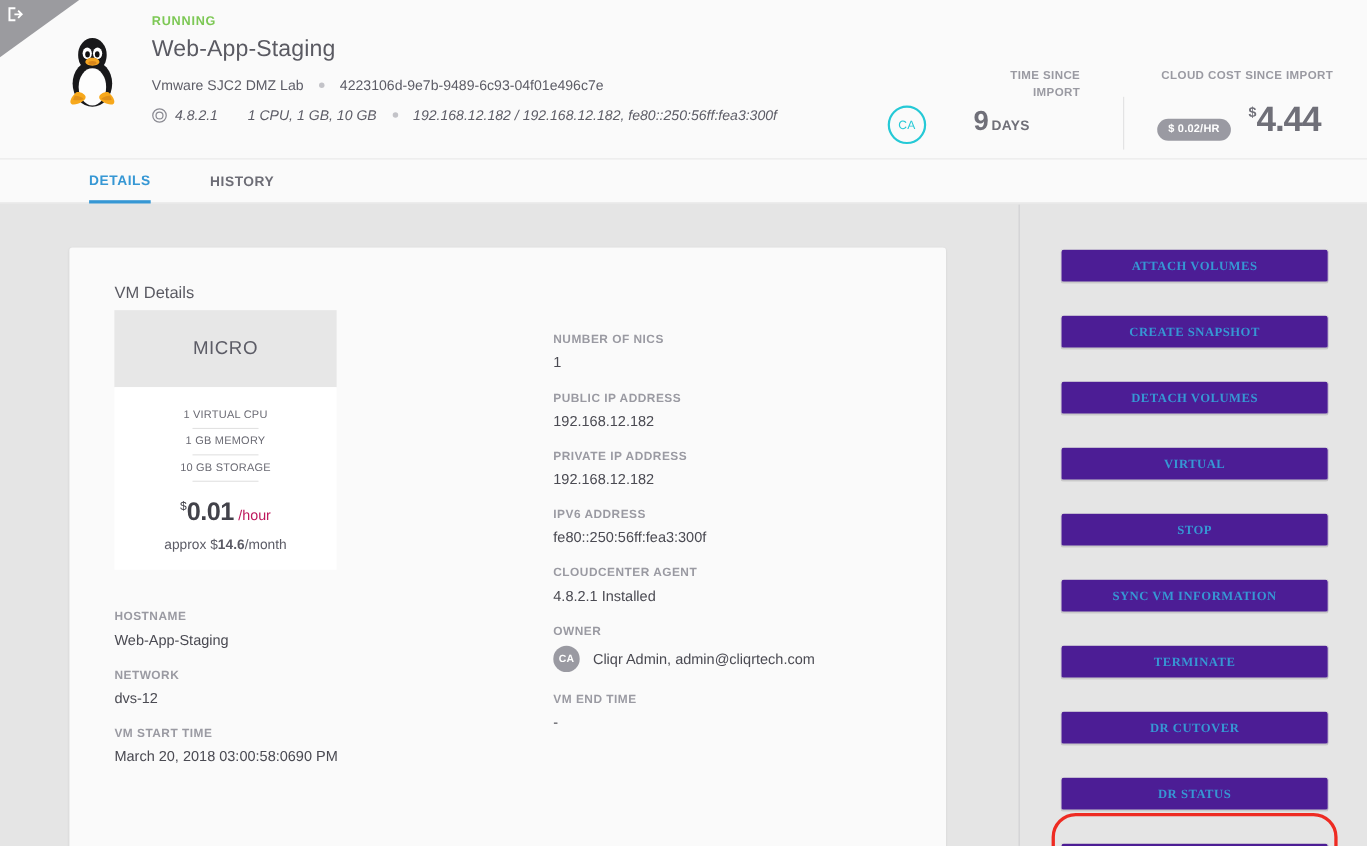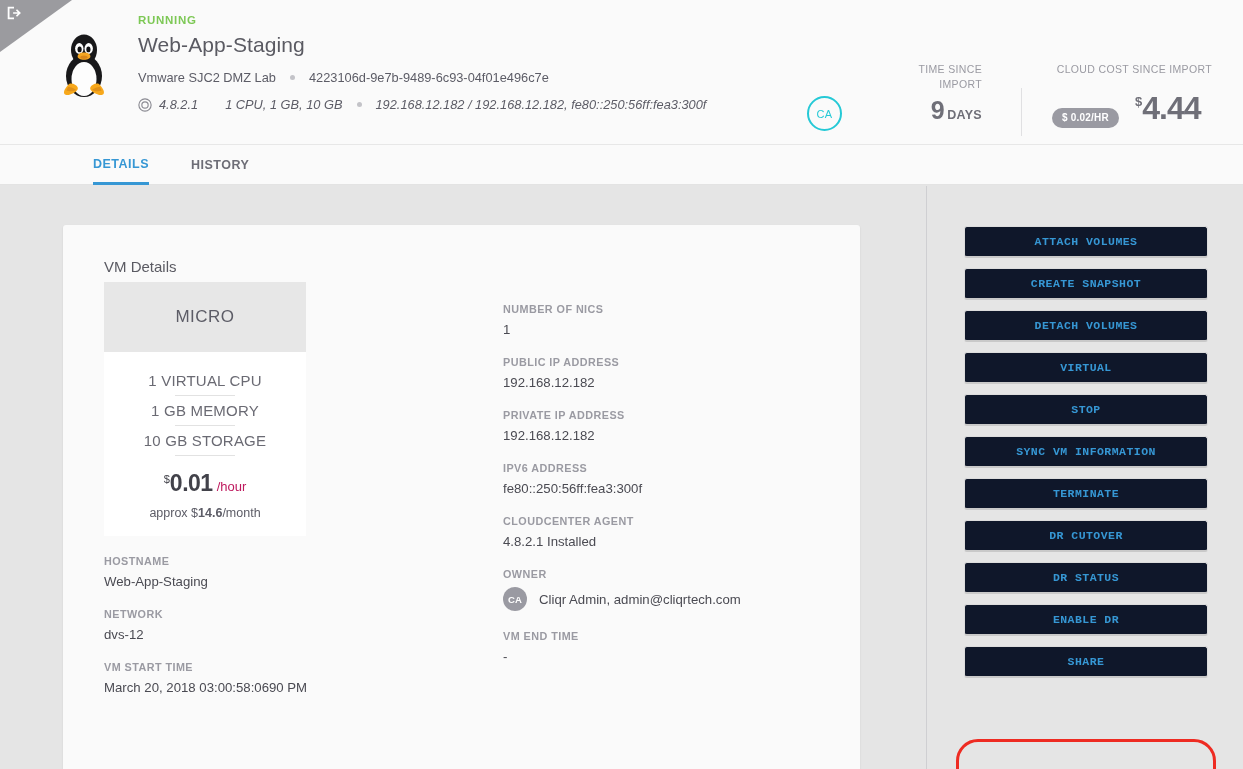--- a/index.html
+++ b/index.html
@@ -75,28 +75,28 @@
     left: 807px; top: 96px;
     width: 35px; height: 35px;
     border: 2px solid #25c9d6;
     border-radius: 50%;
     display: flex; align-items: center; justify-content: center;
     font-size: 11px; color: #25c9d6; font-weight: 500;
     letter-spacing: .3px;
   }
   .stat-block { position: absolute; text-align: right; }
   .stat-label {
-    font-size: 10.5px; font-weight: normal; letter-spacing: .35px;
+    font-size: 10.5px; font-weight: bold; letter-spacing: .35px;
     color: #9a9aa2; line-height: 15px;
   }
   #stat-time { left: 885px; top: 62px; width: 97px; }
   #stat-cost { left: 1040px; top: 62px; width: 172px; }
   #time-value {
     position: absolute; left: 885px; top: 96px; width: 97px;
-    text-align: right;
+    text-align: left;
     color: #6f6f78;
   }
   #time-value .big { font-size: 25px; font-weight: bold; letter-spacing: -.5px; }
   #time-value .unit { font-size: 12.5px; font-weight: bold; letter-spacing: .3px; margin-left: 3px; }
   #hdr-divider {
     position: absolute; left: 1021px; top: 88px;
     width: 1px; height: 48px; background: #e0e0e2;
   }
   #rate-pill {
     position: absolute; left: 1052px; top: 108px;
@@ -122,21 +122,21 @@
   }
   .tab {
     position: absolute; top: 0;
     height: 40px;
     display: flex; align-items: center;
     font-size: 12.5px; font-weight: bold; letter-spacing: .5px;
     color: #6d6d76;
     cursor: pointer;
   }
   .tab.active { color: #3697d4; border-bottom: 3px solid #3697d4; }
-  #tab-details { left: 93px; }
+  #tab-details { left: 81px; }
   #tab-history { left: 191px; }
 
   
   #body-area {
     position: absolute;
     top: 186px; left: 0;
     width: 1243px; height: 583px;
     background: #e5e5e5;
   }
   #panel-divider {
@@ -167,21 +167,21 @@
     background: #e7e7e7;
     height: 70px;
     display: flex; align-items: center; justify-content: center;
     font-size: 17px; color: #5c5c66; letter-spacing: .5px;
   }
   #spec-body {
     background: #fff;
     padding: 14px 0 16px 0;
     text-align: center;
   }
-  .spec-line { font-size: 15px; color: #6a6a73; padding: 6px 0; letter-spacing: .2px; }
+  .spec-line { font-size: 10px; color: #6a6a73; padding: 6px 0; letter-spacing: .2px; }
   .spec-rule { width: 60px; height: 1px; background: #e2e2e2; margin: 0 auto; }
   #spec-price { margin-top: 14px; color: #42424a; }
   #spec-price .dollar { font-size: 11px; vertical-align: top; position: relative; top: 3px; }
   #spec-price .amt { font-size: 23px; font-weight: bold; letter-spacing: -.5px; }
   #spec-price .per { font-size: 13px; color: #be185d; margin-left: 4px; }
   #spec-month { margin-top: 9px; font-size: 12.5px; color: #5c5c66; }
   #spec-month b { font-weight: bold; }
 
   
   .field-col { position: absolute; }
@@ -203,30 +203,30 @@
   }
 
   
   #action-rail {
     position: absolute;
     left: 964px; top: 40px;
     width: 244px;
   }
   .action-btn {
     width: 244px; height: 32px;
-    background: #0f172a;
+    background: #4c1d95;
     border: 1px solid #dcdcdc;
     border-bottom: 2px solid #c9c9c9;
     border-radius: 3px;
     color: #3697d4;
     font-size: 11.5px; font-weight: bold; letter-spacing: .45px;
     display: flex; align-items: center; justify-content: center;
-    margin-bottom: 10px;
+    margin-bottom: 28px;
     cursor: pointer;
-    font-family: Liberation Mono, monospace;
+    font-family: Liberation Serif, serif;
   }
   #dr-highlight {
     position: absolute;
     left: 956px; top: 553px;
     width: 260px; height: 148px;
     border: 3px solid #ee2b22;
     border-radius: 22px;
     pointer-events: none;
     z-index: 20;
   }

